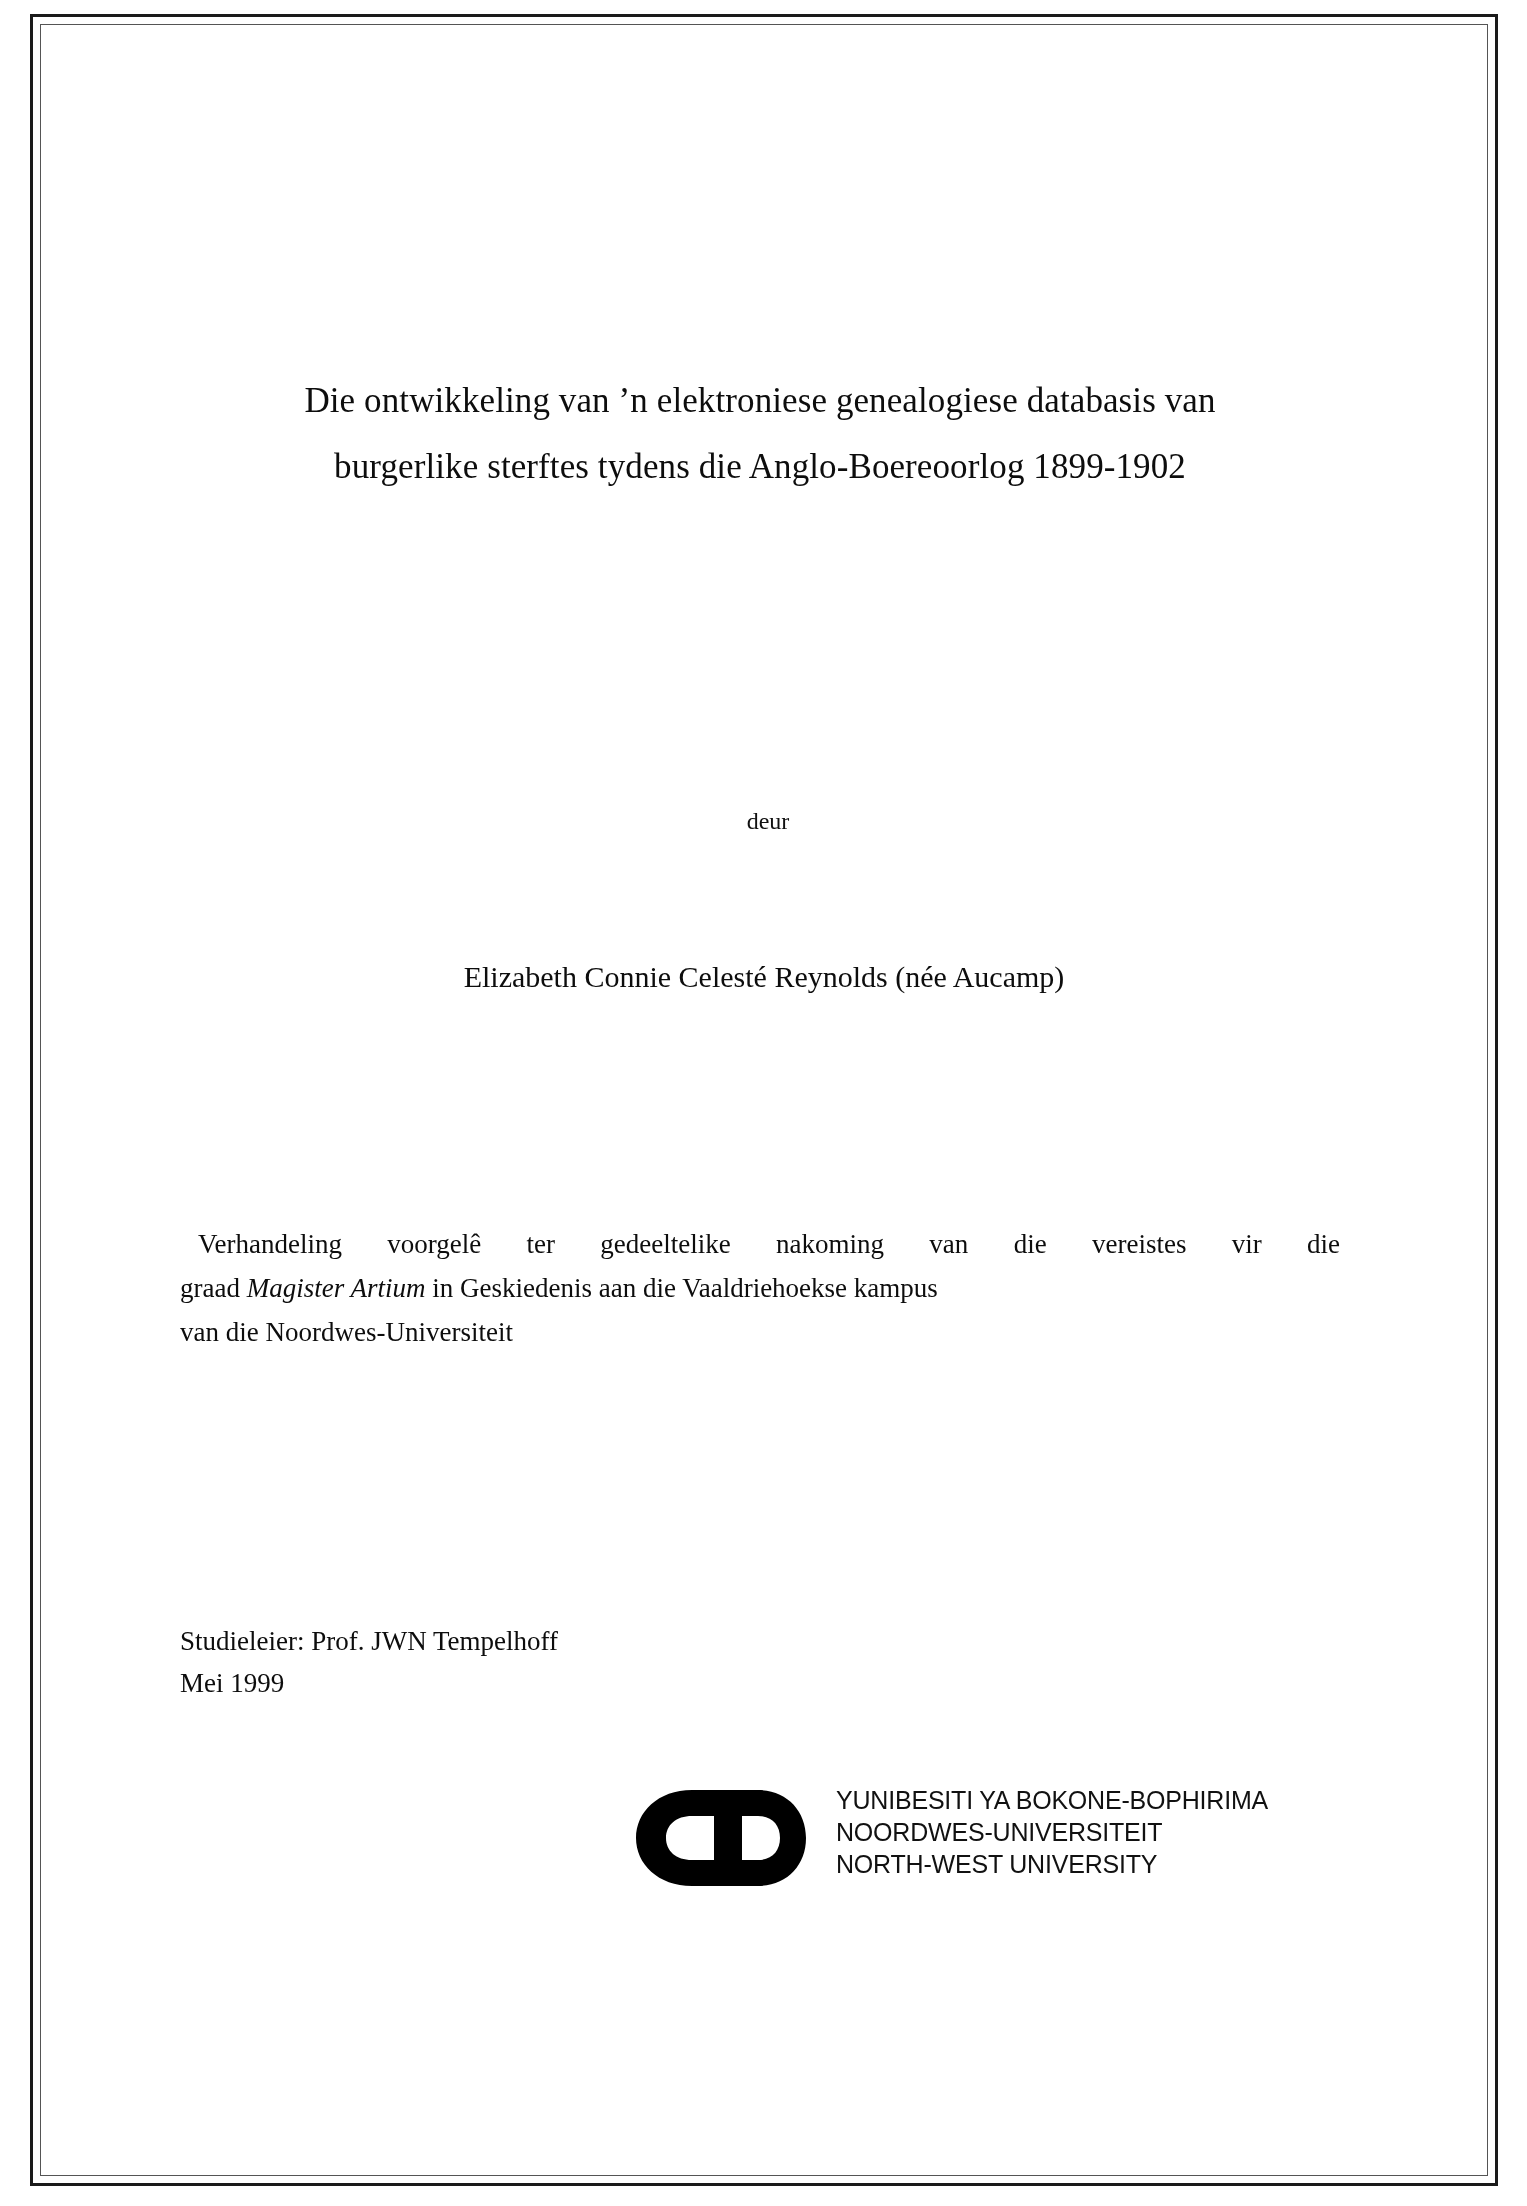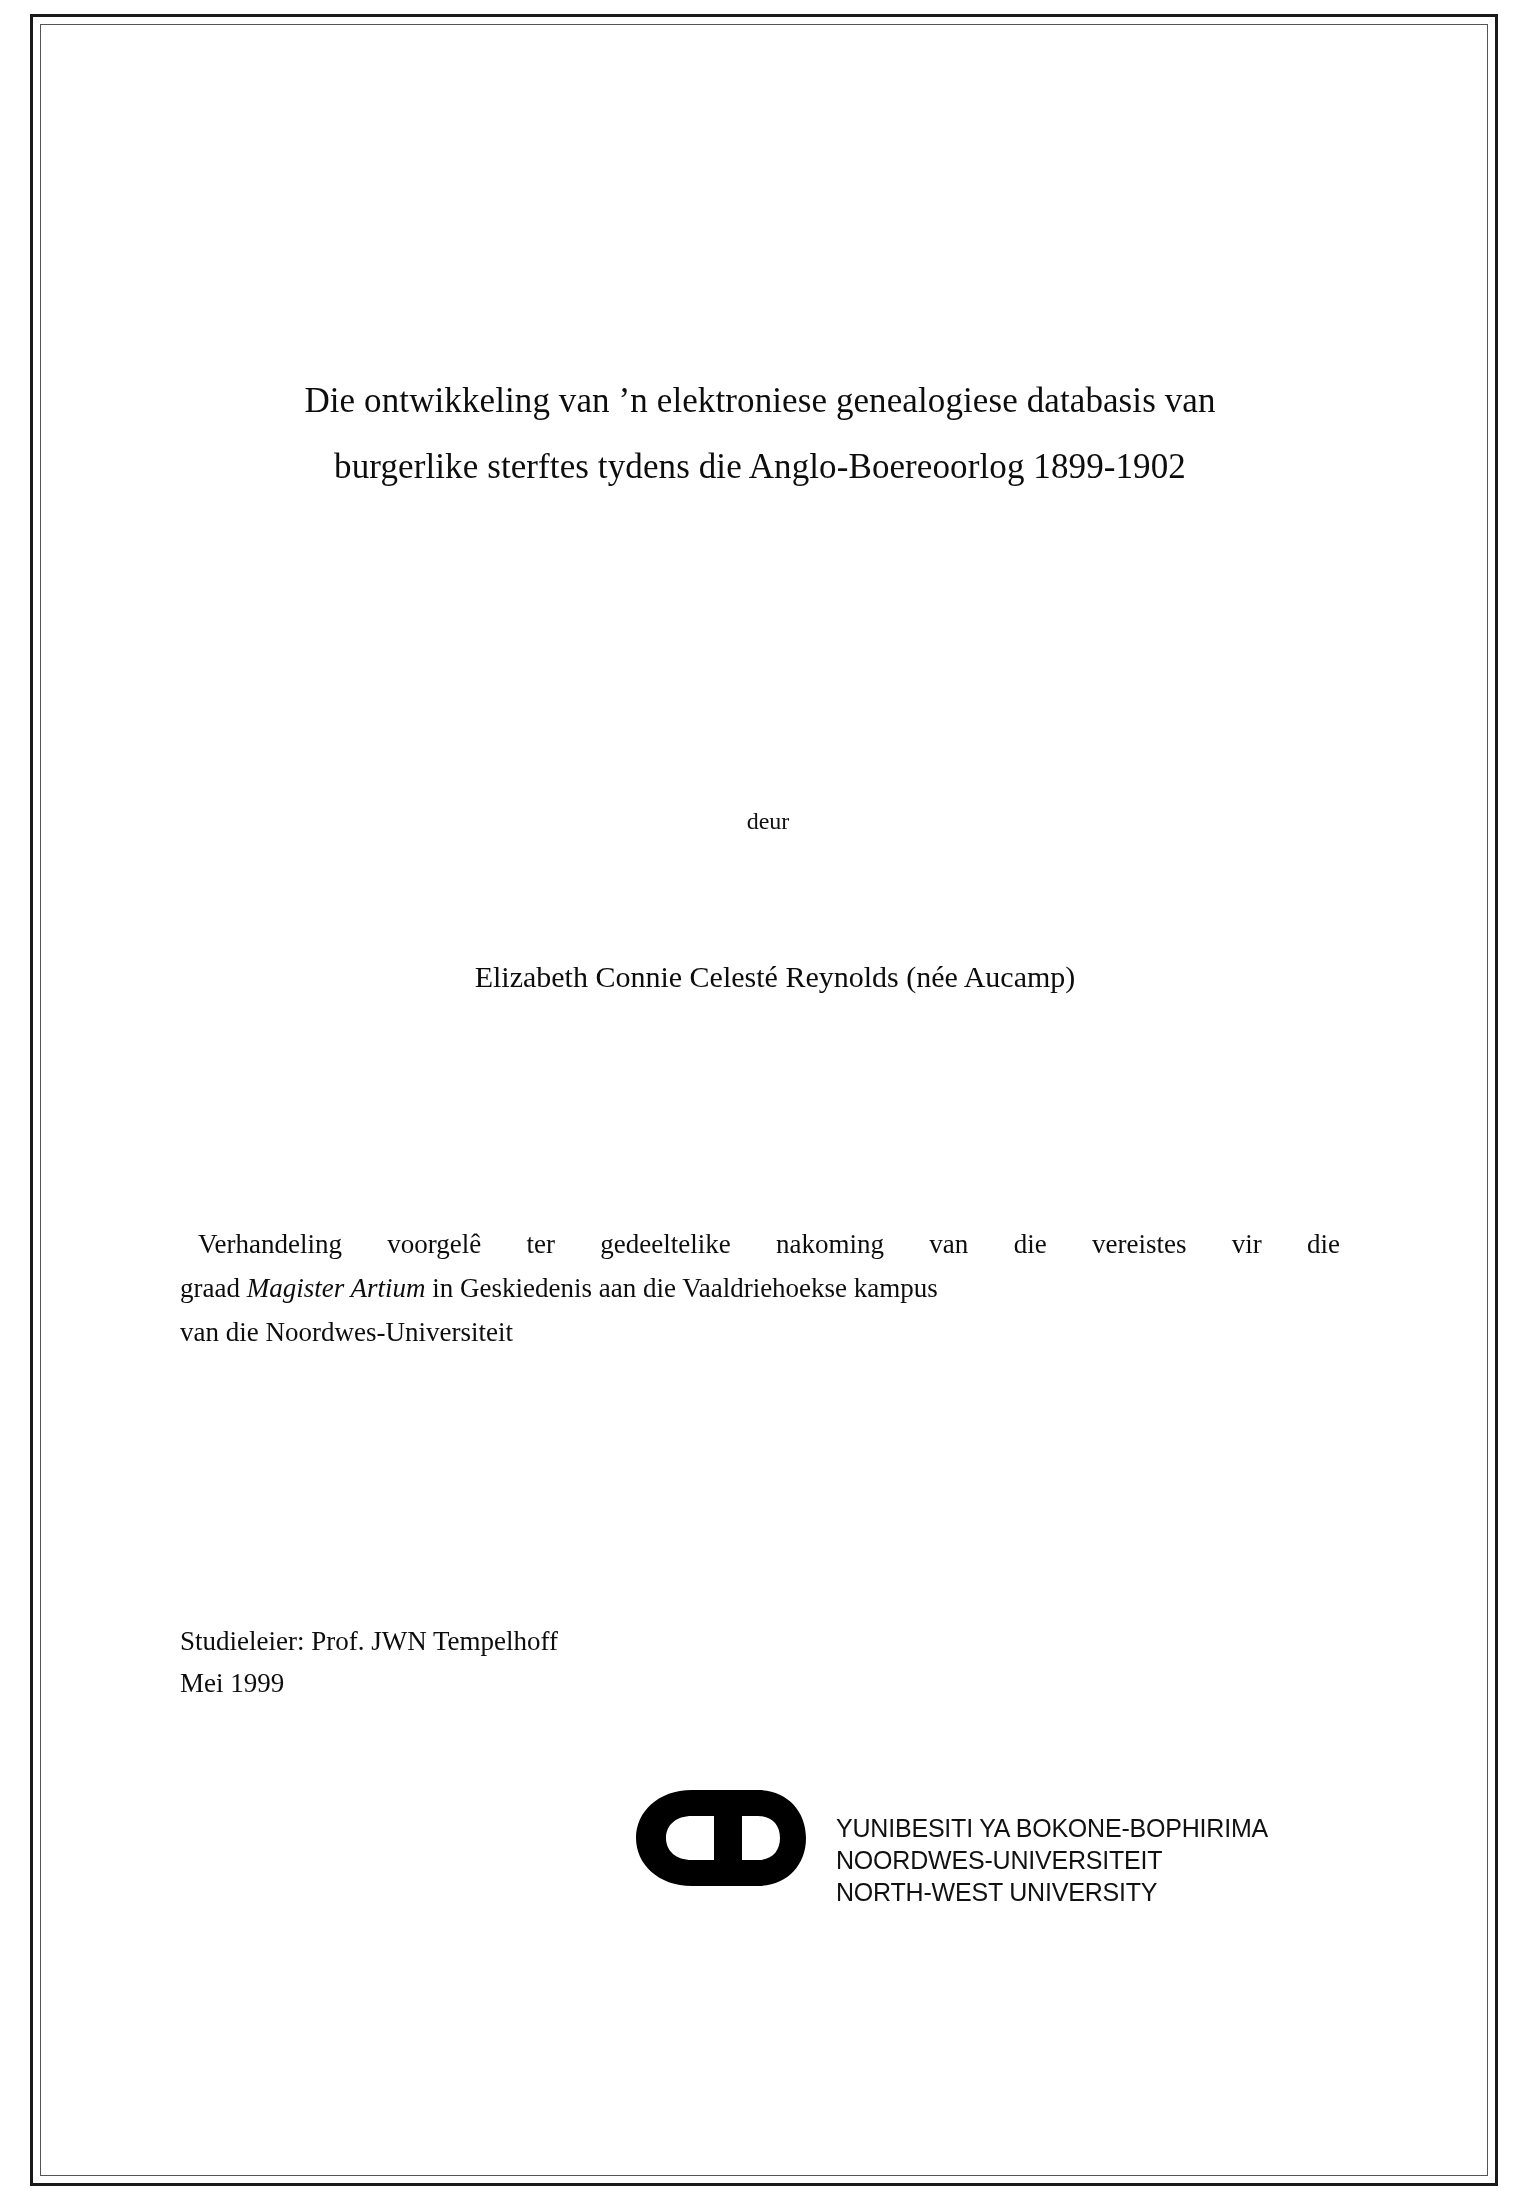--- a/index.html
+++ b/index.html
@@ -70,21 +70,21 @@
     left: 8px;
     width: 1180px;
     text-align: center;
     font-size: 24px;
     color: #111111;
   }
 
   .author {
     position: absolute;
     top: 960px;
-    left: 15px;
+    left: 4px;
     width: 1180px;
     text-align: center;
     font-size: 30px;
     color: #0d0d0d;
   }
 
   .submission {
     position: absolute;
     top: 1222px;
     left: 10px;
@@ -133,21 +133,20 @@
   .logo-text {
     position: absolute;
     left: 366px;
     top: 2px;
     font-family: "Liberation Sans", sans-serif;
     font-size: 25px;
     line-height: 32px;
     letter-spacing: -0.2px;
     color: #111111;
     white-space: nowrap;
-    margin-top: 28px;
   }
 </style>
 </head>
 <body>
 
 <div class="page">
 
   <div class="scan-frame"></div>
   <div class="scan-frame-inner"></div>
 

